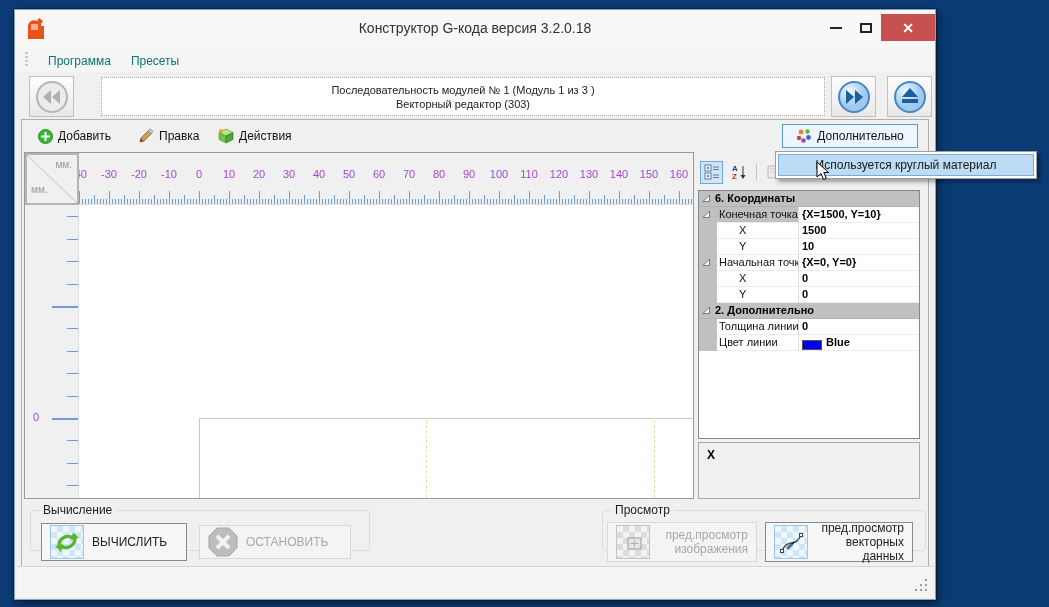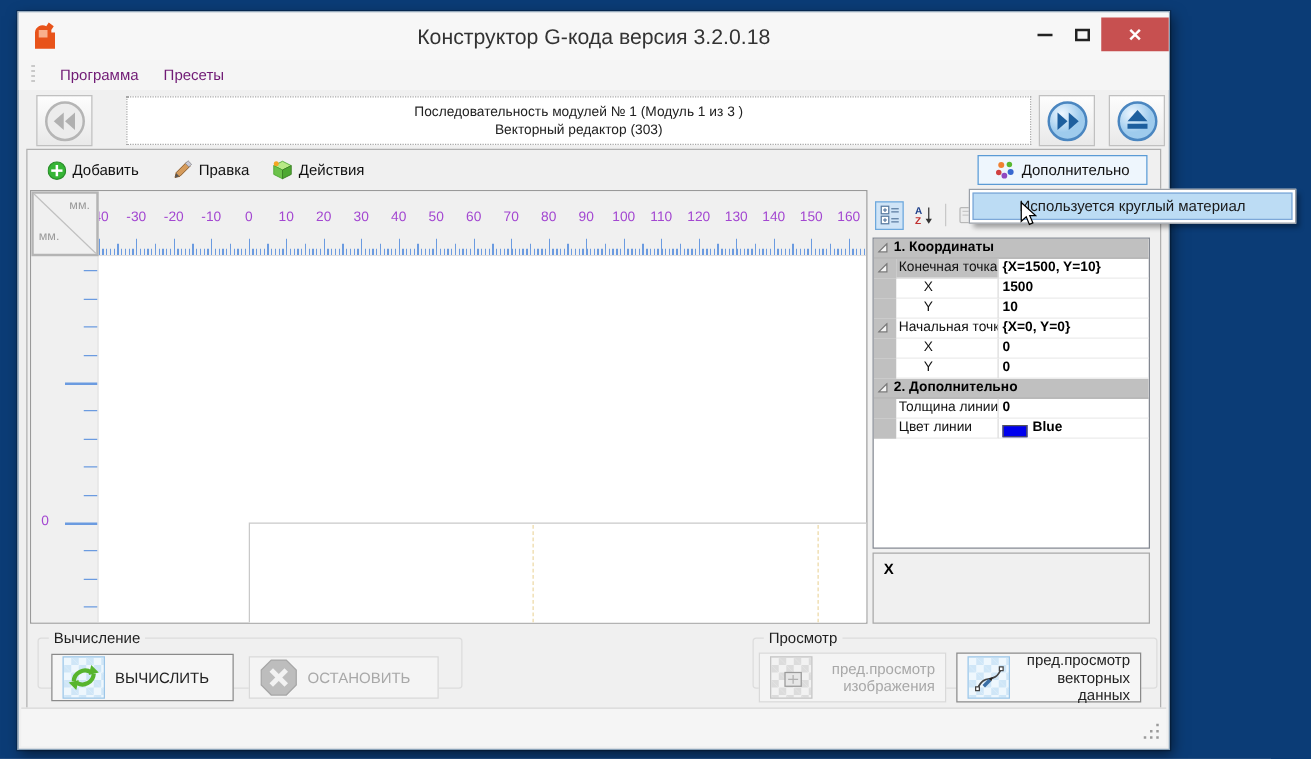--- a/index.html
+++ b/index.html
@@ -5,34 +5,34 @@
   html,body{margin:0;padding:0;}
   *{box-sizing:border-box;}
   body{font-family:"Liberation Sans",sans-serif;background:#0b3c76;width:1049px;height:607px;overflow:hidden;}
   #screen{position:relative;width:1049px;height:607px;background:#0b3c76;}
 
   
   #win{position:absolute;left:14px;top:9px;width:922px;height:591px;background:#f0f0f0;
        border:1px solid #8aa2b8;box-shadow:0 0 0 1px rgba(0,0,0,.25),2px 4px 10px rgba(0,0,0,.5);}
   #titlebar{position:absolute;left:0;top:0;width:100%;height:38px;background:#f7f7f7;}
   #app-icon{position:absolute;left:10px;top:6px;}
-  #title{position:absolute;left:0;top:10px;width:100%;text-align:center;font-size:17px;color:#333;}
+  #title{position:absolute;left:0;top:10px;width:100%;text-align:center;font-size:14px;color:#333;}
   .caption-btn{position:absolute;top:6px;width:30px;height:24px;display:flex;align-items:center;justify-content:center;cursor:default;}
   #btn-min{left:806px;}
   #btn-max{left:836px;}
   #btn-close{left:866px;top:4px;width:54px;height:27px;background:#c75050;}
   .minbar{width:12px;height:2px;background:#222;}
   .maxbox{width:12px;height:10px;border:2px solid #222;}
   .closex{color:#fff;font-size:14px;font-weight:bold;line-height:1;}
 
   
   #menubar{position:absolute;left:0;top:38px;width:100%;height:24px;background:#f5f5f5;display:flex;align-items:center;}
   #menugrip{width:3px;height:16px;margin-left:10px;margin-right:10px;
      background:repeating-linear-gradient(to bottom,#c9c9c9 0 2px,transparent 2px 4px);}
-  .menu-item{padding:3px 10px;font-size:12px;color:#701a75;}
+  .menu-item{padding:3px 10px;font-size:12px;color:#0f766e;}
 
   
   #nav{position:absolute;left:0;top:62px;width:100%;height:50px;}
   .navbtn{position:absolute;top:4px;width:45px;height:41px;background:linear-gradient(#fdfdfd,#e9e9e9);
           border:1px solid #c0c0c0;display:flex;align-items:center;justify-content:center;}
   #nav-back{left:14px;}
   #nav-forward{left:816px;}
   #nav-eject{left:872px;}
   #nav-box{position:absolute;left:86px;top:5px;width:724px;height:39px;background:#fff;border:1px dotted #a8a8a8;
            display:flex;flex-direction:column;align-items:center;justify-content:center;font-size:11px;color:#222;line-height:14px;text-align:center;}
@@ -297,21 +297,21 @@
                 <line x1="3" y1="7" x2="10" y2="7" stroke="#c8c8c8"></line>
             </svg>
           </div>
         </div>
         <div id="gridbox">
           <div>
               <div class="grow cat">
                 <svg class="exp" width="9" height="9">
                   <polygon points="7.5,1 7.5,7.5 1,7.5" fill="#f4f4f4" stroke="#7a7a7a"></polygon>
                 </svg>
-                <span class="cl">1. Координаты</span>
+                <span class="cl">6. Координаты</span>
               </div>
               <div class="grow prop sel">
                 <div class="gind">
                   <svg class="exp" width="9" height="9">
                     <polygon points="7.5,1 7.5,7.5 1,7.5" fill="#f4f4f4" stroke="#7a7a7a"></polygon>
                   </svg>
                 </div>
                 <div class="glabel">Конечная точка</div>
                 <div class="gvalue">
                   <span>{X=1500, Y=10}</span>

